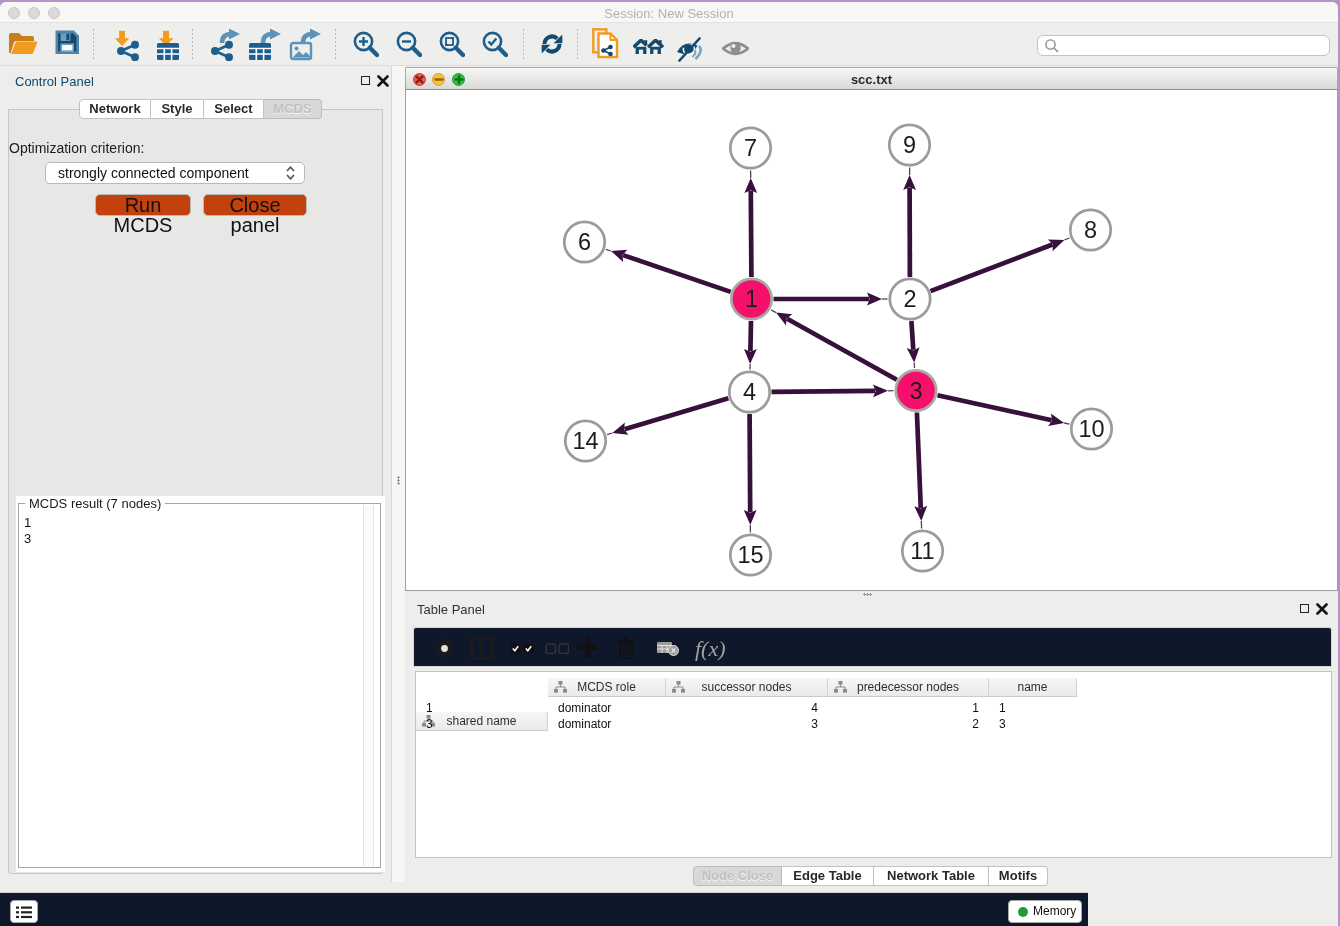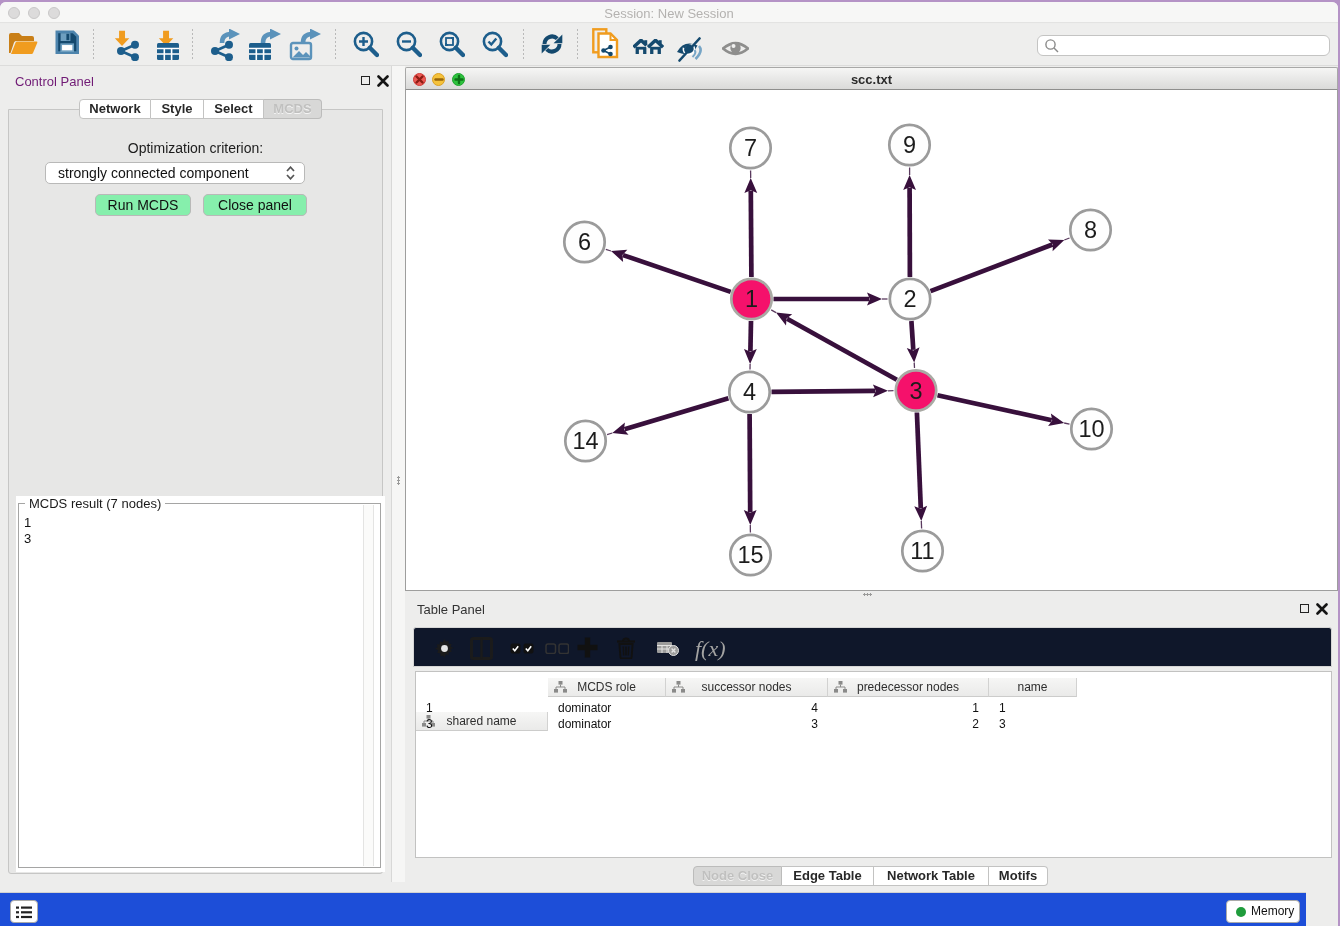--- a/index.html
+++ b/index.html
@@ -14,31 +14,31 @@
 #wintitle { position:absolute; top:4px; left:0; width:100%; text-align:center; font-size:13px; color:#b4b2b0; }
 
 
 #toolbar { position:absolute; left:0; top:22px; width:1338px; height:42px; background:#eeeeed; border-bottom:1px solid #dcdcdb; }
 .sep { position:absolute; top:5px; height:32px; width:1px; background-image:linear-gradient(#b9b9b9 50%, rgba(0,0,0,0) 50%); background-size:1px 4px; }
 .tbi { position:absolute; top:0; }
 #search { position:absolute; left:1037px; top:11px; width:293px; height:21px; background:#fff; border:1px solid #c4c4c3; border-radius:6px; }
 
 
 #cpanel { position:absolute; left:0; top:64px; width:391px; height:816px; background:#ededec; }
-#cphead { position:absolute; left:15px; top:8px; font-size:13px; color:#701a75; }
+#cphead { position:absolute; left:15px; top:8px; font-size:13px; color:#0c4a6e; }
 .panehead-sq { position:absolute; width:9px; height:9px; border:1.5px solid #222; }
 .tabs { position:absolute; display:flex; }
 .tab { height:20px; line-height:18px; text-align:center; font-size:13px; font-weight:600; color:#282828; background:#fff; border:1px solid #c3c3c2; border-left:none; }
 .tab.first { border-left:1px solid #c3c3c2; border-radius:4px 0 0 4px; }
 .tab.last { border-radius:0 4px 4px 0;text-align:center; }
 .tab.sel { background:#d8d8d7; color:#c0c0bf; text-shadow:0 1px 0 #f4f4f4; border-color:#bcbcbb; }
 #cpane { position:absolute; left:8px; top:43px; width:375px; height:765px; background:#e7e7e6; border:1px solid #c6c6c5; border-radius:0 0 3px 3px; }
-#optlabel { position:absolute; left:0; top:30px; width:100%; text-align:center; font-size:14px; color:#1c1c1c; }
+#optlabel { position:absolute; left:0; top:30px; width:100%; font-size:14px; color:#1c1c1c; }
 #combo { position:absolute; left:36px; top:52px; width:260px; height:22px; background:#fff; border:1px solid #b9b9b8; border-radius:5px; font-size:14px; color:#111; line-height:21px; padding-left:12px; }
-.btn { position:absolute; height:22px; background:#86efac; border:1px solid #b9b9b8; border-radius:5px; font-size:14px; color:#111; text-align:center; line-height:20px; }
+.btn { position:absolute; height:22px; background:#c2410c; border:1px solid #b9b9b8; border-radius:5px; font-size:20px; color:#111; text-align:center; line-height:20px; }
 #fieldset { position:absolute; left:7px; top:386px; width:369px; height:376px; background:#fff; }
 #fsborder { position:absolute; left:2px; top:7px; width:363px; height:365px; border:1px solid #a5a5a4; }
 #legend { position:absolute; left:9px; top:0px; background:#fff; padding:0 4px; font-size:13px; color:#1a1a1a; }
 #resulttext { position:absolute; left:8px; top:19px; font-size:13px; color:#111; line-height:15.8px; }
 #res-sb { position:absolute; right:11px; top:9px; width:11px; height:361px; background:#fbfbfa; border-left:1px solid #e4e4e3; border-right:1px solid #e4e4e3; }
 
 
 #vdiv { position:absolute; left:391px; top:64px; width:14px; height:816px; background:#f6f6f5; border-left:1px solid #d8d8d7; }
 
 
@@ -55,21 +55,21 @@
 #tpanel { position:absolute; left:405px; top:595px; width:933px; height:293px; background:#ededec; }
 #tphead { position:absolute; left:12px; top:5px; font-size:13px; color:#333; }
 #ttoolbar { position:absolute; left:8px; top:30px; width:919px; height:40px; background:#0f172a; border:1px solid #d6d6d5; border-radius:3px 3px 0 0; }
 #tblbox { position:absolute; left:10px; top:74px; width:917px; height:187px; background:#fff; border:1px solid #c2c2c1; }
 .th { position:absolute; top:6px; height:19px; background:linear-gradient(#f6f6f5,#eaeae9); border-right:1px solid #d2d2d1; border-bottom:1px solid #cccccb; font-size:12px; color:#2e2e2e; text-align:center; line-height:19px; }
 .td { position:absolute; font-size:12px; color:#111; height:16px; line-height:16px; }
 .tabs2 { position:absolute; display:flex; }
 #memory { position:absolute; right:6px; top:7px; width:74px; height:23px; background:#fff; border:1px solid #aaaaa9; border-radius:4px; font-size:12px; color:#111; }
 
 
-#statusbar { position:absolute; left:0; top:890px; width:1306px; height:34px; background:#1d4ed8; border-top:1px solid #d2d2d1; }
+#statusbar { position:absolute; left:0; top:890px; width:1088px; height:34px; background:#0f172a; border-top:1px solid #d2d2d1; }
 #listbtn { position:absolute; left:10px; top:7px; width:28px; height:23px; background:#fff; border:1px solid #aaaaa9; border-radius:4px; }
 </style>
 </head>
 <body>
 <div id="app">
   <div id="titlebar">
     <div class="tl" style="left:8px"></div>
     <div class="tl" style="left:27.5px"></div>
     <div class="tl" style="left:47.5px"></div>
     <div id="wintitle">Session: New Session</div>

